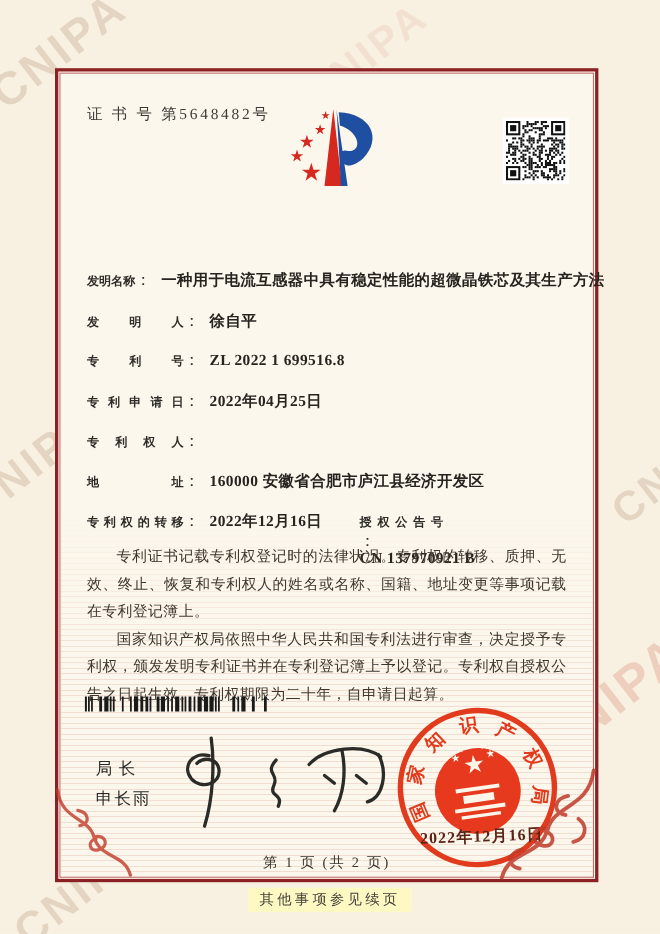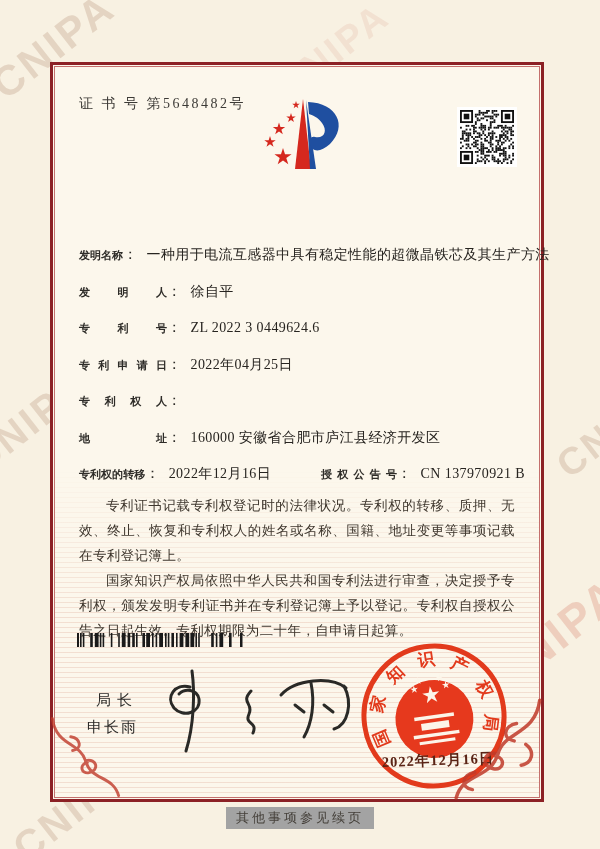--- a/index.html
+++ b/index.html
@@ -41,51 +41,51 @@
   .qr { position:absolute; right:24px; top:42px; width:54px; height:54px; background:#fff; padding:3px; }
   .title {
     position:absolute; left:0; right:0; top:116px; text-align:center;
     font-size:30px; font-weight:bold; letter-spacing:17px; text-indent:17px; color:#1d1c1a;
   }
   
   .fields { position:absolute; left:26px; right:16px; top:180px; z-index:3; }
   .frow { display:flex; align-items:baseline; height:36.5px; white-space:nowrap; }
   .f-label { display:inline-block; width:88px; text-align:justify; text-align-last:justify; font-size:11px; color:#2e2c28;font-weight:bold; }
   .f-colon { font-size:14.5px; color:#2e2c28; margin-right:9px; }
-  .f-value { font-size:14px; font-weight:normal; color:#272420; letter-spacing:0.4px; }
-  .fgroup2 { margin-left:50px; display:flex; align-items:baseline; }
+  .f-value { font-size:14px; font-weight:bold; color:#272420; letter-spacing:0.4px; }
+  .fgroup2 { margin-left:34px; display:flex; align-items:baseline;flex-direction:column; }
   .fgroup2 .f-label { width:76px; }
   
   .paras { position:absolute; left:26px; right:26px; top:428px; font-size:13.5px; line-height:25px; color:#3e362d; text-align:justify; z-index:3; }
   .paras p { margin:0; text-indent:2em; letter-spacing:0.4px; }
   
   .barcode { position:absolute; left:24px; top:568px; width:166px; height:14px; z-index:3; }
   .officer { position:absolute; left:34px; top:622px; font-size:15px; color:#2b2927; line-height:27px; z-index:4; }
-  .officer-title { letter-spacing:6px;text-align:right; }
+  .officer-title { letter-spacing:6px; }
   .officer-name { letter-spacing:2px; }
   .signature { position:absolute; left:92px; top:598px; width:220px; height:95px; z-index:4; }
   .seal { position:absolute; left:306px; top:576px; width:150px; height:150px; transform:rotate(-8deg); z-index:4; }
   .seal-svg { position:absolute; inset:0; }
   .seal-char {
     position:absolute; left:50%; top:50%; font-size:17px; font-weight:bold; color:#e23a1c;
     font-family:"Liberation Serif","DejaVu Serif",serif;
   }
   .seal-date {
     position:absolute; left:298px; top:686px; width:174px; text-align:center;
     font-size:14.5px; font-weight:bold; color:#5a2315; letter-spacing:1px;
     transform:rotate(-2deg); z-index:5;
   }
   .flourish { position:absolute; z-index:6; pointer-events:none; }
   .flourish-right { right:-8px; bottom:-8px; width:116px; height:116px; }
   .flourish-left  { left:-8px;  bottom:-4px; width:92px;  height:92px; transform:scaleX(-1); }
   .page-num { position:absolute; left:0; right:0; top:710px; text-align:center; font-size:13px; letter-spacing:2px; color:#3a352e; z-index:3; }
   .note {
     position:absolute; left:50%; transform:translateX(-50%); top:807px;
     font-size:13px; letter-spacing:3px; color:#45403a;
-    background:#a3a3a3; padding:2px 10px; z-index:3; white-space:nowrap;
+    background:#fef9c3; padding:2px 10px; z-index:3; white-space:nowrap;
   }
 </style>
 </head>
 <body>
 
 <span class="wm wm-gray wm1">CNIPA</span>
 <span class="wm wm-pink wm2">CNIPA</span>
 <span class="wm wm-gray wm3">CNIPA</span>
 <span class="wm wm-gray wm4">CNIPA</span>
 <span class="wm wm-pink wm5">CNIPA</span>
@@ -416,21 +416,21 @@
         <span class="f-value">一种用于电流互感器中具有稳定性能的超微晶铁芯及其生产方法</span>
     </div>
     <div class="frow">
       <span class="f-label">发明人</span>
         <span class="f-colon">：</span>
         <span class="f-value">徐自平</span>
     </div>
     <div class="frow">
       <span class="f-label">专利号</span>
         <span class="f-colon">：</span>
-        <span class="f-value">ZL 2022 3 0449624.6</span>
+        <span class="f-value">ZL 2022 1 699516.8</span>
     </div>
     <div class="frow">
       <span class="f-label">专利申请日</span>
         <span class="f-colon">：</span>
         <span class="f-value">2022年04月25日</span>
     </div>
     <div class="frow">
       <span class="f-label">专利权人</span>
         <span class="f-colon">：</span>
     </div>
@@ -547,15 +547,16 @@
     </g>
   </svg>
   <svg class="flourish flourish-left" viewBox="0 0 100 100">
     <g fill="none" stroke="#c03a2a" stroke-width="3.2" stroke-linecap="round" opacity="0.8">
       <path d="M92,8 C88,38 62,34 56,54 C50,76 26,70 20,92"></path>
       <path d="M56,54 c-13,-3 -15,11 -4,13 c9,2 11,-9 2,-11"></path>
       <path d="M72,28 c-11,2 -13,13 -2,15"></path>
     </g>
   </svg>
 
+  <div class="page-num">第 1 页 (共 2 页)</div>
 </div>
 
 <div class="note">其他事项参见续页</div>
 
 </body></html>

